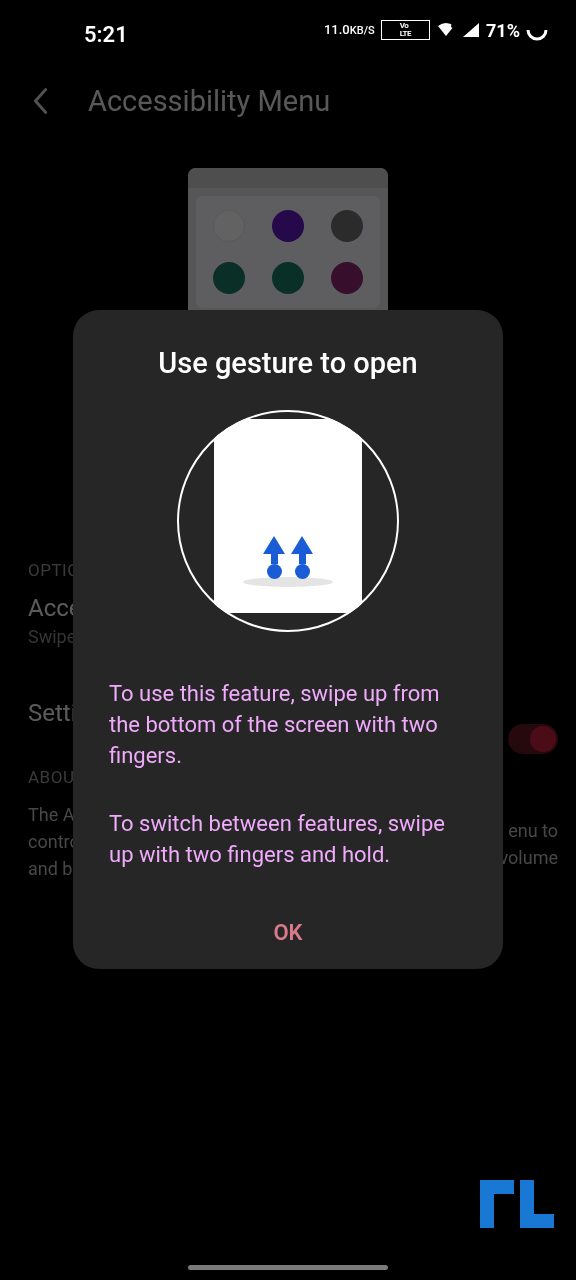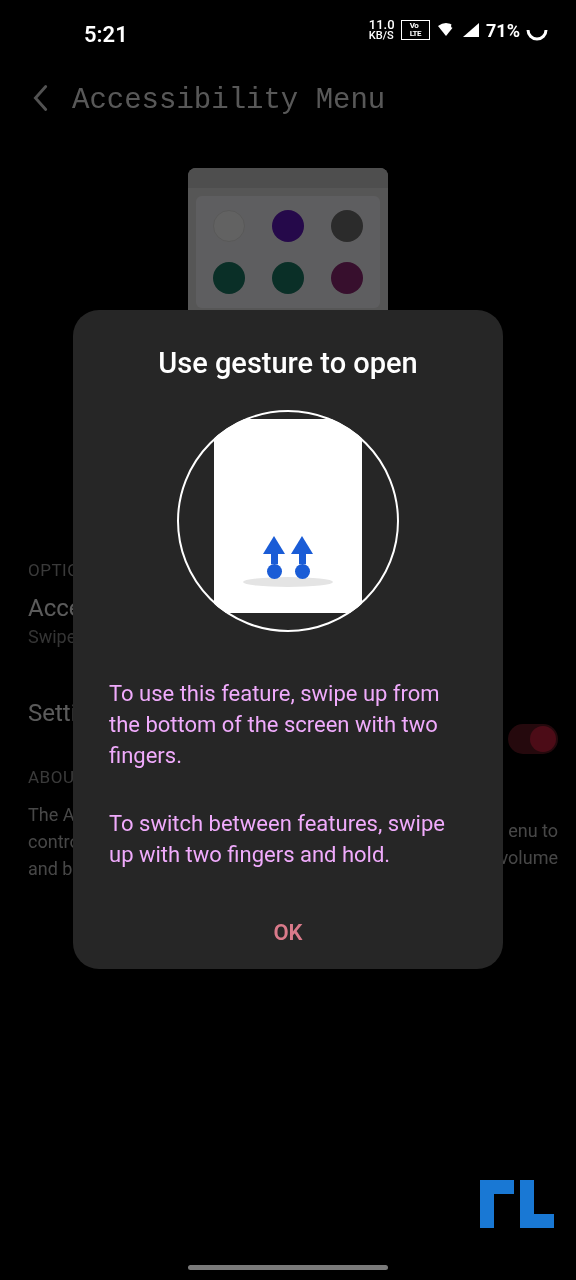--- a/index.html
+++ b/index.html
@@ -21,36 +21,36 @@
       font-size: 19px;
       font-weight: 600;
     }
     .status-left { font-size: 22px; padding-left: 56px; margin-top: 8px; }
     .status-right {
       display: flex;
       align-items: center;
       gap: 6px;
       font-size: 15px;
     }
-    .kbs { display: flex; flex-direction: column; line-height: 0.9; font-size: 11px; font-weight: 500; }
+    .kbs { display: flex; flex-direction: row; align-items: flex-end; line-height: 0.9; font-size: 11px; font-weight: 500; }
     .kbs .top { font-size: 13px; }
     .lte-box {
       border: 1.5px solid #fff;
       font-size: 8px;
       line-height: 1;
-      padding: 1px 8px;
+      padding: 1px 18px;
       font-weight: 700;
       letter-spacing: -0.5px;
     }
     .header {
       display: flex;
+      align-items: center;
       padding: 28px 32px 20px;
-      gap: 24px;
+      gap: 40px;
       opacity: 0.4;
-      font-family: Liberation Mono, monospace;
     }
     .header-title { font-size: 29px; font-weight: 400; color: #ddd; }
     .preview-phone {
       position: absolute;
       left: 188px;
       top: 168px;
       width: 200px;
       height: 160px;
       background: #d8d8d8;
       border-radius: 8px 8px 0 0;

